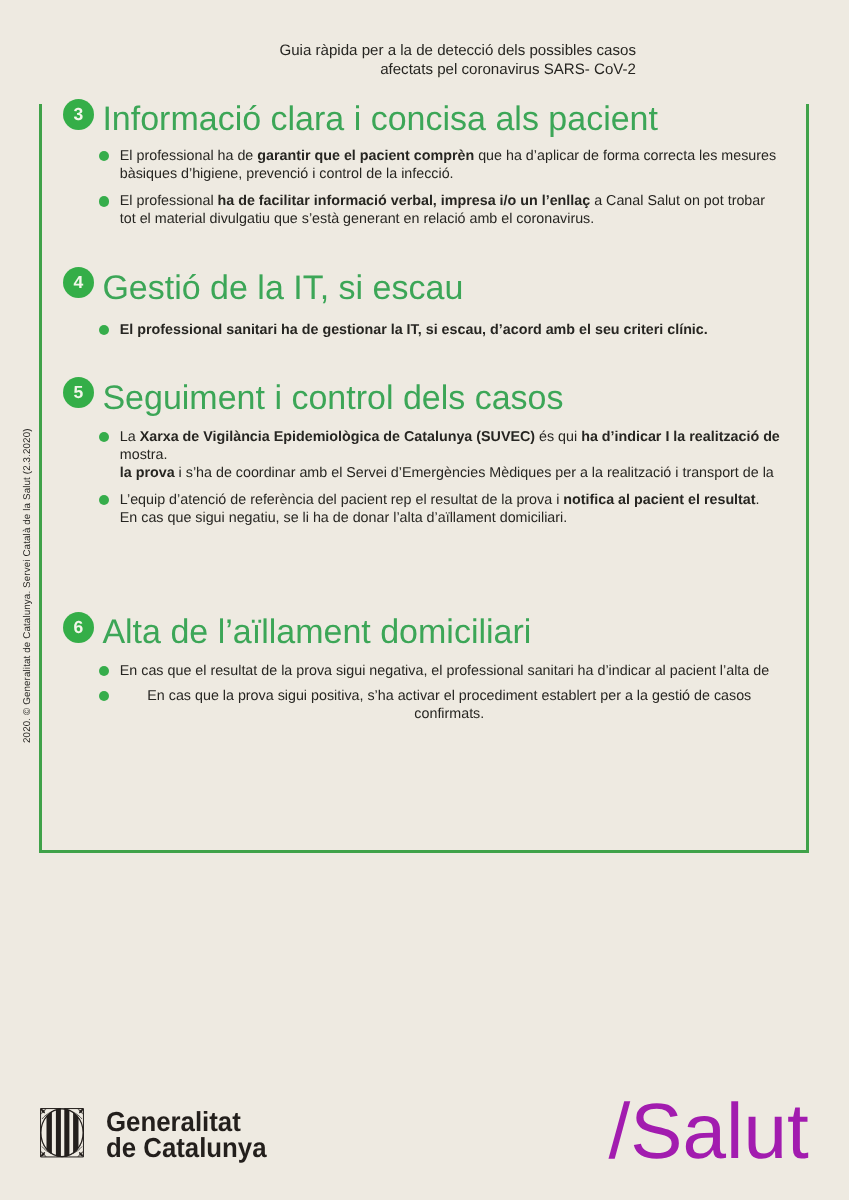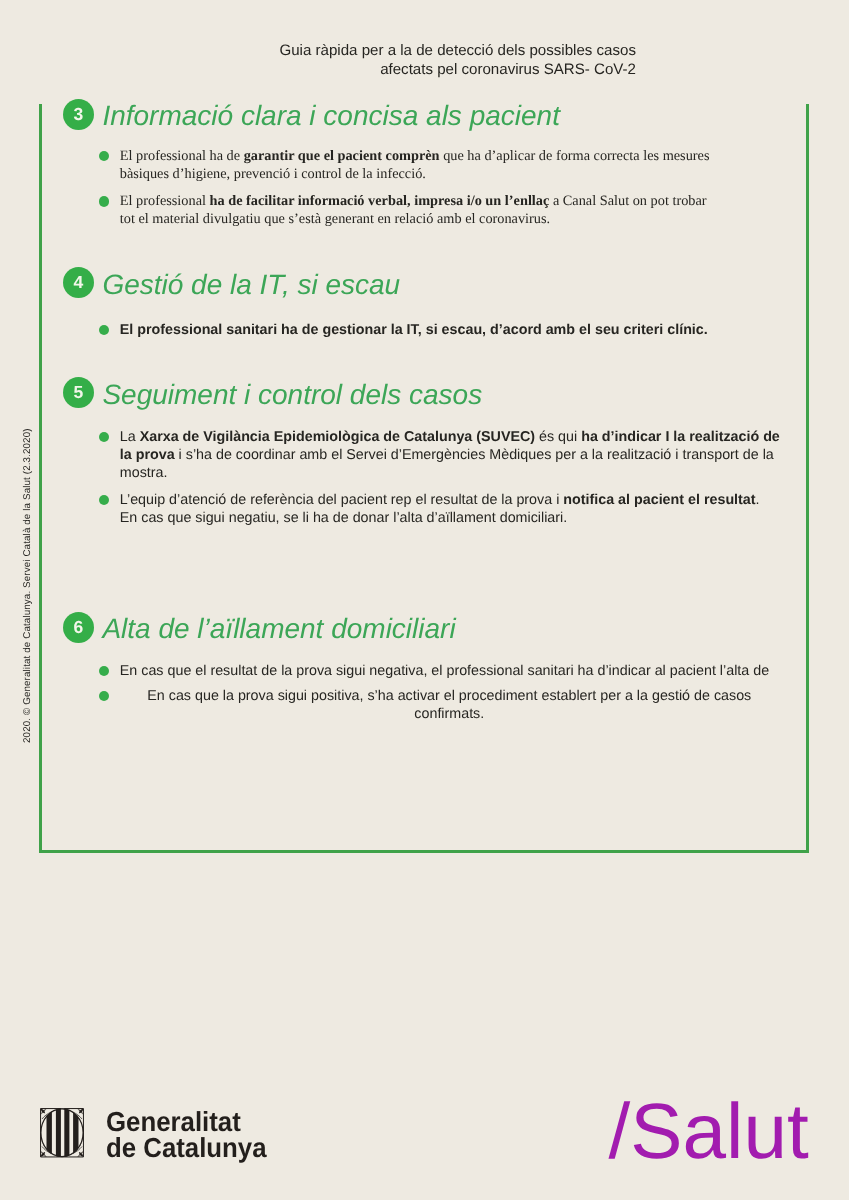--- a/index.html
+++ b/index.html
@@ -34,21 +34,21 @@
 
   
   .section { position:absolute; left:62.8px; }
   .badge {
     position:absolute; left:0; top:0; width:31px; height:31px; border-radius:50%;
     background:#34AE48; color:#F2F6EA; font-size:17.5px; font-weight:bold;
     text-align:center; line-height:31.4px; letter-spacing:-0.2px;
   }
   .sec-title {
     position:absolute; left:39.6px; top:1.5px;
-    font-size:28px; color:#3CA657; letter-spacing:0px; white-space:nowrap;font-style:italic;
+    font-size:34px; color:#3CA657; letter-spacing:0px; white-space:nowrap;
   }
   .bullets { position:absolute; left:36px; top:48px; width:680px; }
   .bullet { position:relative; padding-left:21px; font-size:14.3px;
             color:#262521; }
   .bullet .ln { display:block; height:18.3px; line-height:18.3px; white-space:nowrap; }
   .bullet + .bullet { margin-top:8.5px; }
   .bullet::before {
     content:""; position:absolute; left:0.3px; top:4.0px; width:10.4px; height:10.4px;
     border-radius:50%; background:#36AD4B;
   }
@@ -76,21 +76,21 @@
   </div>
 
   <div class="panel"></div>
 
   <div class="copyright">2020. © Generalitat de Catalunya. Servei Català de la Salut (2.3.2020)</div>
 
   <div id="sections">
       <div class="section" style="top: 98.5px;">
         <div class="badge">3</div>
         <div class="sec-title">Informació clara i concisa als pacient</div>
-        <div class="bullets" style="top: 48.6px; font-family: Liberation Serif, serif;">
+        <div class="bullets" style="top: 48.6px;">
           <div class="bullet">
             <span class="ln">El professional ha de <b>garantir que el pacient comprèn</b> que ha d’aplicar de forma correcta les mesures</span>
             <span class="ln">bàsiques d’higiene, prevenció i control de la infecció.</span>
           </div>
           <div class="bullet" style="margin-top: 8.5px;">
             <span class="ln">El professional <b>ha de facilitar informació verbal, impresa i/o un l’enllaç</b> a Canal Salut on pot trobar</span>
             <span class="ln">tot el material divulgatiu que s’està generant en relació amb el coronavirus.</span>
           </div>
         </div>
       </div>
@@ -102,22 +102,22 @@
             <span class="ln"><b>El professional sanitari ha de gestionar la IT, si escau, d’acord amb el seu criteri clínic.</b></span>
           </div>
         </div>
       </div>
       <div class="section" style="top: 377px;">
         <div class="badge">5</div>
         <div class="sec-title">Seguiment i control dels casos</div>
         <div class="bullets" style="top: 50.9px;">
           <div class="bullet">
             <span class="ln">La <b>Xarxa de Vigilància Epidemiològica de Catalunya (SUVEC)</b> és qui <b>ha d’indicar I la realització de</b></span>
+            <span class="ln">mostra.</span>
             <span class="ln"><b>la prova</b> i s’ha de coordinar amb el Servei d’Emergències Mèdiques per a la realització i transport de la</span>
-            <span class="ln">mostra.</span>
           </div>
           <div class="bullet" style="margin-top: 8px;">
             <span class="ln">L’equip d’atenció de referència del pacient rep el resultat de la prova i <b>notifica al pacient el resultat</b>.</span>
             <span class="ln">En cas que sigui negatiu, se li ha de donar l’alta d’aïllament domiciliari.</span>
           </div>
         </div>
       </div>
       <div class="section" style="top: 611.7px;">
         <div class="badge">6</div>
         <div class="sec-title">Alta de l’aïllament domiciliari</div>

